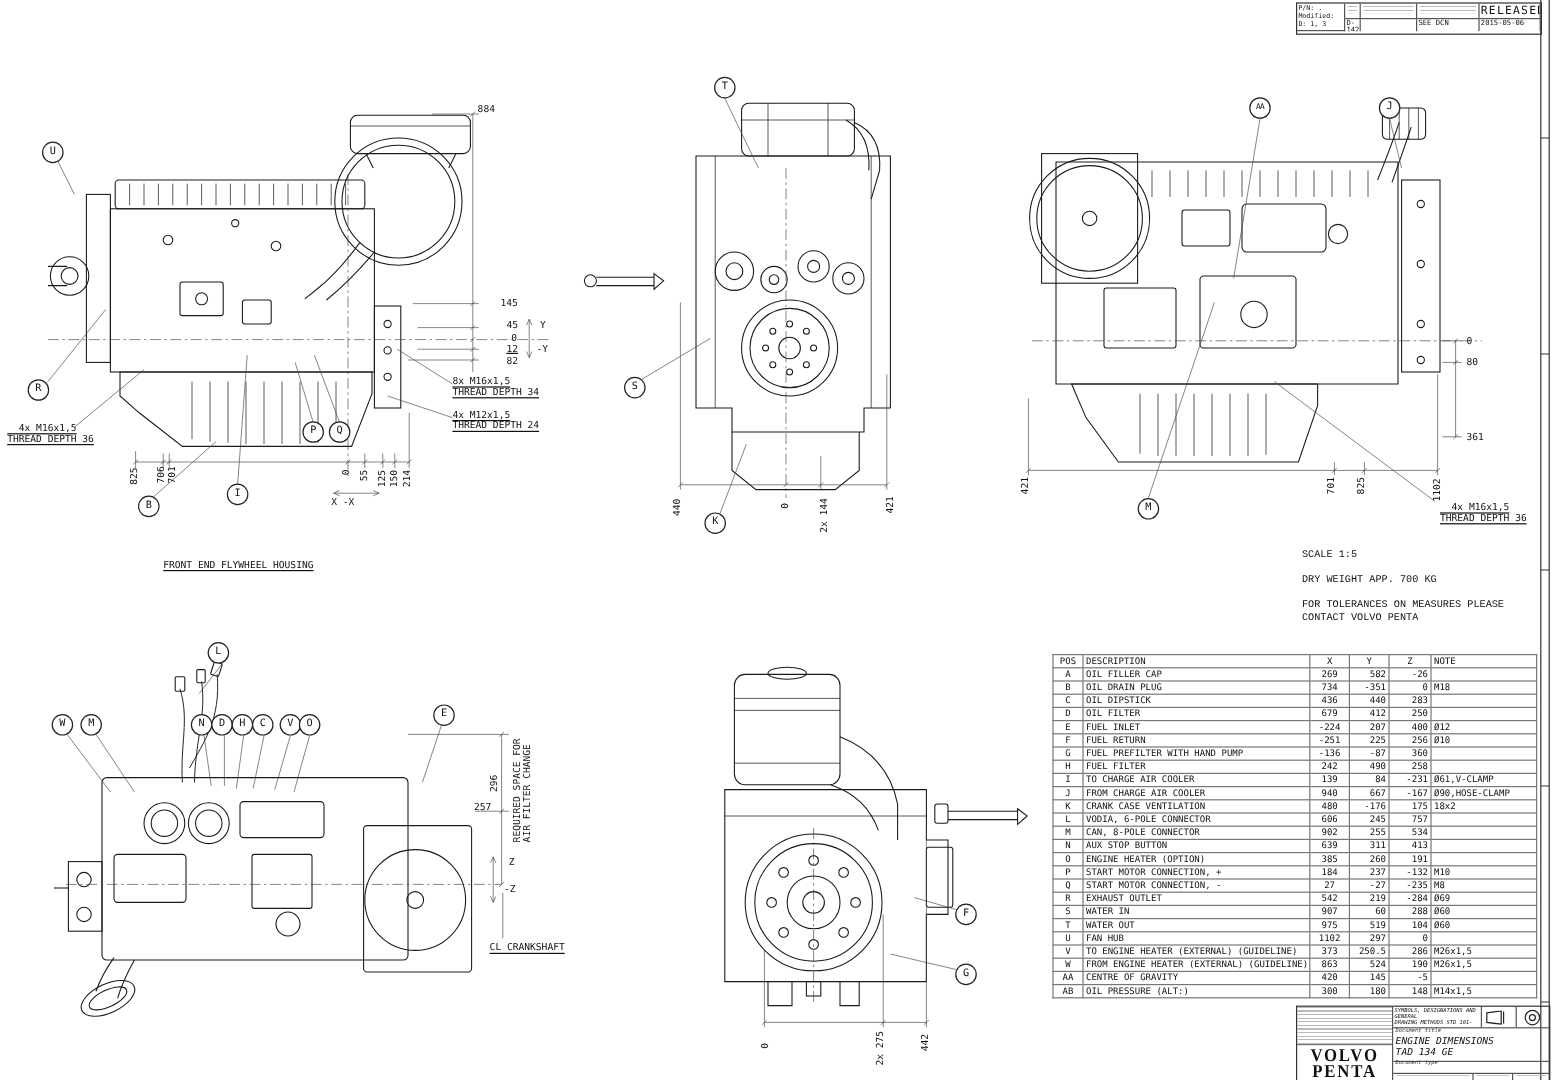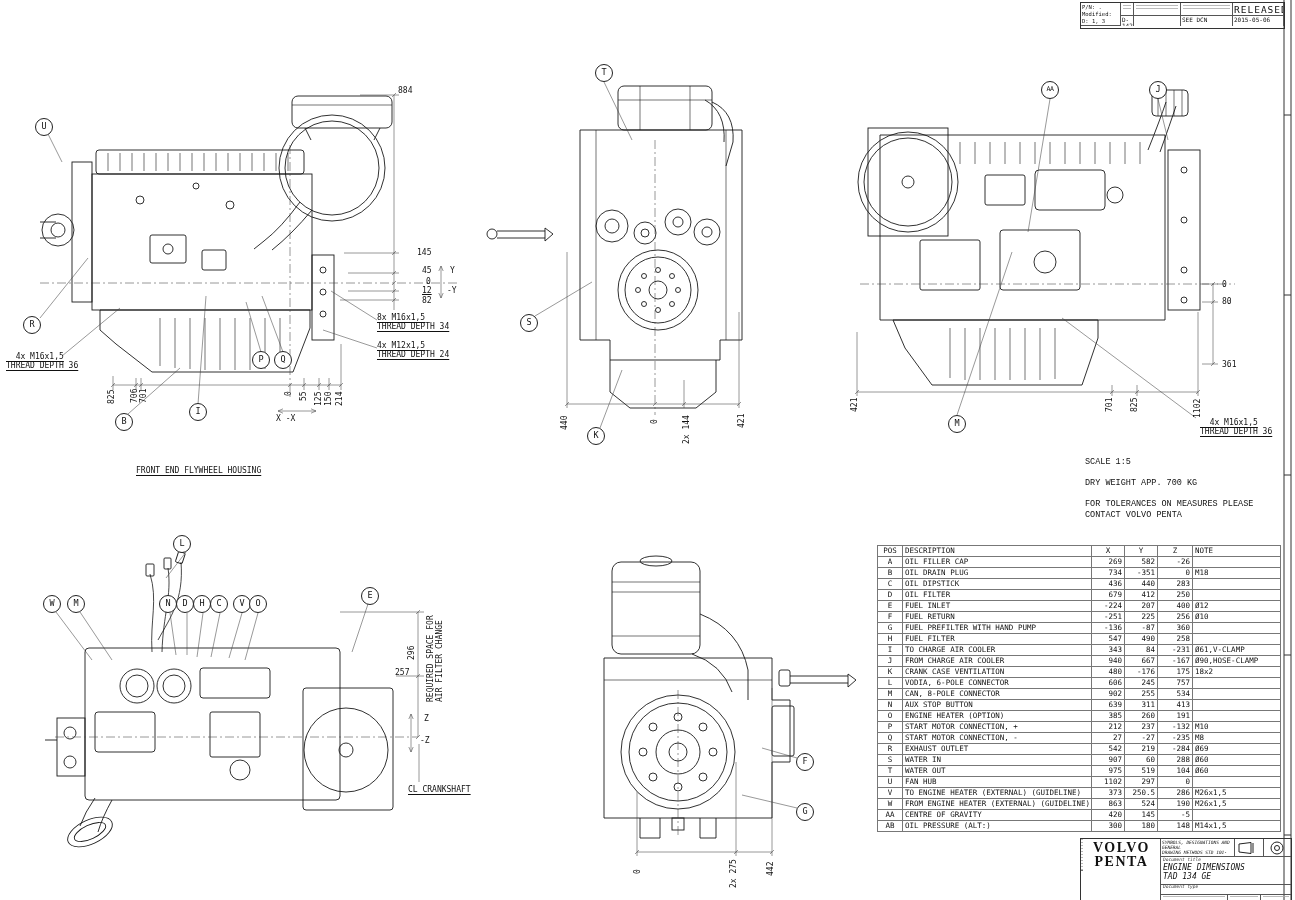--- a/index.html
+++ b/index.html
@@ -17,41 +17,41 @@
   
   .notes{position:absolute;left:1085px;top:457px;width:195px;font-size:8.5px;line-height:1.28;font-family:Liberation Mono, monospace;}
   .notes .note{white-space:pre-line;margin-bottom:10px;}
   
   table.parts{position:absolute;left:877px;top:545px;width:404px;border-collapse:collapse;
               font-size:7.5px;table-layout:fixed;}
   .parts th,.parts td{border:1px solid #777;padding:0 2px;height:10px;line-height:10px;
                       font-weight:normal;white-space:nowrap;overflow:hidden;}
   .parts .c0{width:20px;text-align:center;}
   .parts .c1{width:184px;text-align:left;}
-  .parts .c2{width:28px;text-align:right;}
+  .parts .c2{width:28px;text-align:center;}
   .parts .c3{width:28px;text-align:right;}
   .parts .c4{width:30px;text-align:right;}
   .parts .c5{text-align:left;}
   .parts th.c2,.parts th.c3,.parts th.c4{text-align:center;}
   
   .strip{position:absolute;left:1080px;top:2px;width:203px;height:25px;border:1px solid #333;
          display:grid;grid-template-columns:40px 13px 47px 52px 51px;grid-template-rows:13px 10px;
          font-size:6px;line-height:1;}
   .strip>div{border-right:1px solid #555;border-bottom:1px solid #555;overflow:hidden;padding:1px;}
   .strip .nob{border-bottom:none;}
   .strip .span2{grid-row:1 / span 2;}
   .strip .released{font-size:9.5px;letter-spacing:1px;padding-top:2px;text-align:center;}
   .strip .pn{font-size:5.5px;line-height:1.3;white-space:pre-line;}
   .strip .date{font-size:6px;padding-top:1px;}
   .fineprint{background:repeating-linear-gradient(#aaa 0 1px,transparent 1px 3px);opacity:.8;}
   .fp-s{height:6px;margin:1px;}
   
   .tblock{position:absolute;left:1080px;top:838px;width:210px;height:62px;border:1px solid #333;
           display:grid;grid-template-columns:80px 1fr;font-size:8px;}
-  .tb-left{border-right:1px solid #555;display:flex;}
+  .tb-left{border-right:1px solid #555;display:flex;flex-direction:column;}
   .tb-legal{height:29px;border-bottom:1px solid #555;padding:1px;}
   .tb-logo{flex:1;text-align:center;font-family:"Liberation Serif","DejaVu Serif",serif;
            font-weight:bold;font-size:14px;line-height:.95;letter-spacing:1.5px;padding-top:3px;
            transform:scaleY(1.08);}
   .tb-right{display:flex;flex-direction:column;font-style:italic;}
   .tb-sym{height:17px;border-bottom:1px solid #555;display:flex;}
   .tb-symtext{flex:1;font-size:4.5px;line-height:1.15;padding:1px;white-space:pre-line;overflow:hidden;}
   .tb-symicons{width:56px;border-left:1px solid #555;display:flex;}
   .tb-symicons>span{flex:1;display:flex;align-items:center;justify-content:center;border-left:1px solid #555;}
   .tb-symicons>span:first-child{border-left:none;}
@@ -425,29 +425,29 @@
           <td class="c0">G</td>
           <td class="c1">FUEL PREFILTER WITH HAND PUMP</td>
           <td class="c2">-136</td>
           <td class="c3">-87</td>
           <td class="c4">360</td>
           <td class="c5"></td>
         </tr>
         <tr>
           <td class="c0">H</td>
           <td class="c1">FUEL FILTER</td>
-          <td class="c2">547</td>
+          <td class="c2">242</td>
           <td class="c3">490</td>
           <td class="c4">258</td>
           <td class="c5"></td>
         </tr>
         <tr>
           <td class="c0">I</td>
           <td class="c1">TO CHARGE AIR COOLER</td>
-          <td class="c2">343</td>
+          <td class="c2">139</td>
           <td class="c3">84</td>
           <td class="c4">-231</td>
           <td class="c5">Ø61,V-CLAMP</td>
         </tr>
         <tr>
           <td class="c0">J</td>
           <td class="c1">FROM CHARGE AIR COOLER</td>
           <td class="c2">940</td>
           <td class="c3">667</td>
           <td class="c4">-167</td>
@@ -489,21 +489,21 @@
           <td class="c0">O</td>
           <td class="c1">ENGINE HEATER (OPTION)</td>
           <td class="c2">385</td>
           <td class="c3">260</td>
           <td class="c4">191</td>
           <td class="c5"></td>
         </tr>
         <tr>
           <td class="c0">P</td>
           <td class="c1">START MOTOR CONNECTION, +</td>
-          <td class="c2">212</td>
+          <td class="c2">184</td>
           <td class="c3">237</td>
           <td class="c4">-132</td>
           <td class="c5">M10</td>
         </tr>
         <tr>
           <td class="c0">Q</td>
           <td class="c1">START MOTOR CONNECTION, -</td>
           <td class="c2">27</td>
           <td class="c3">-27</td>
           <td class="c4">-235</td>

